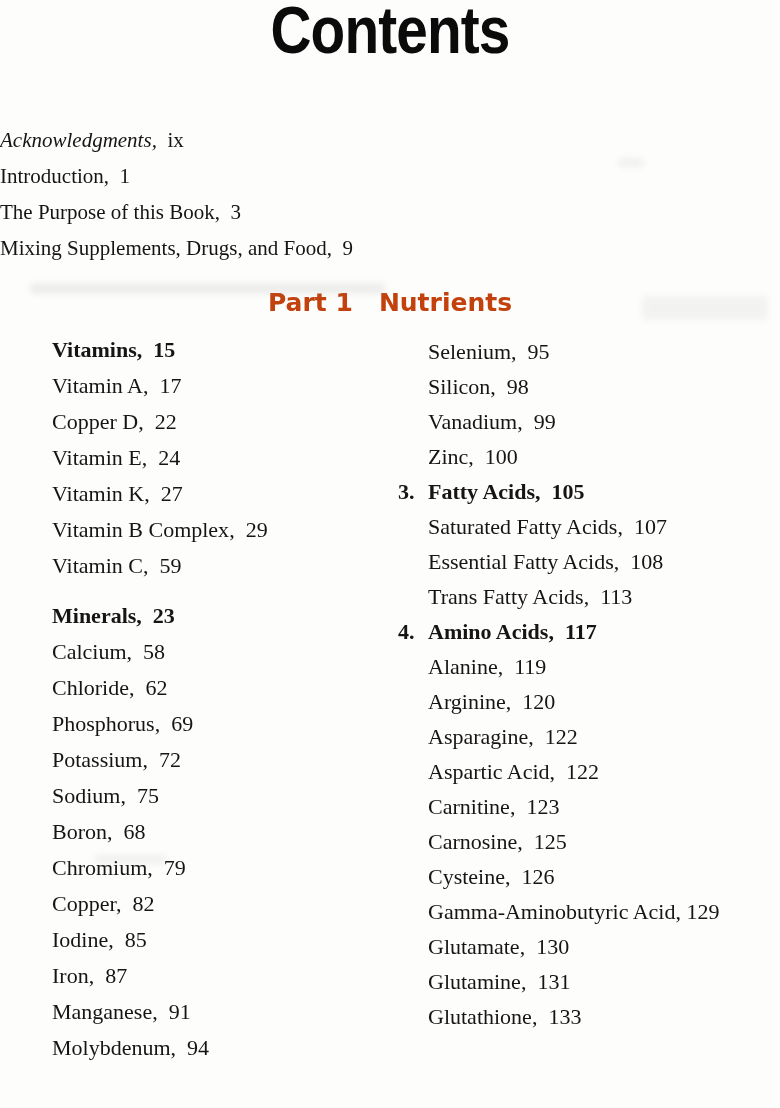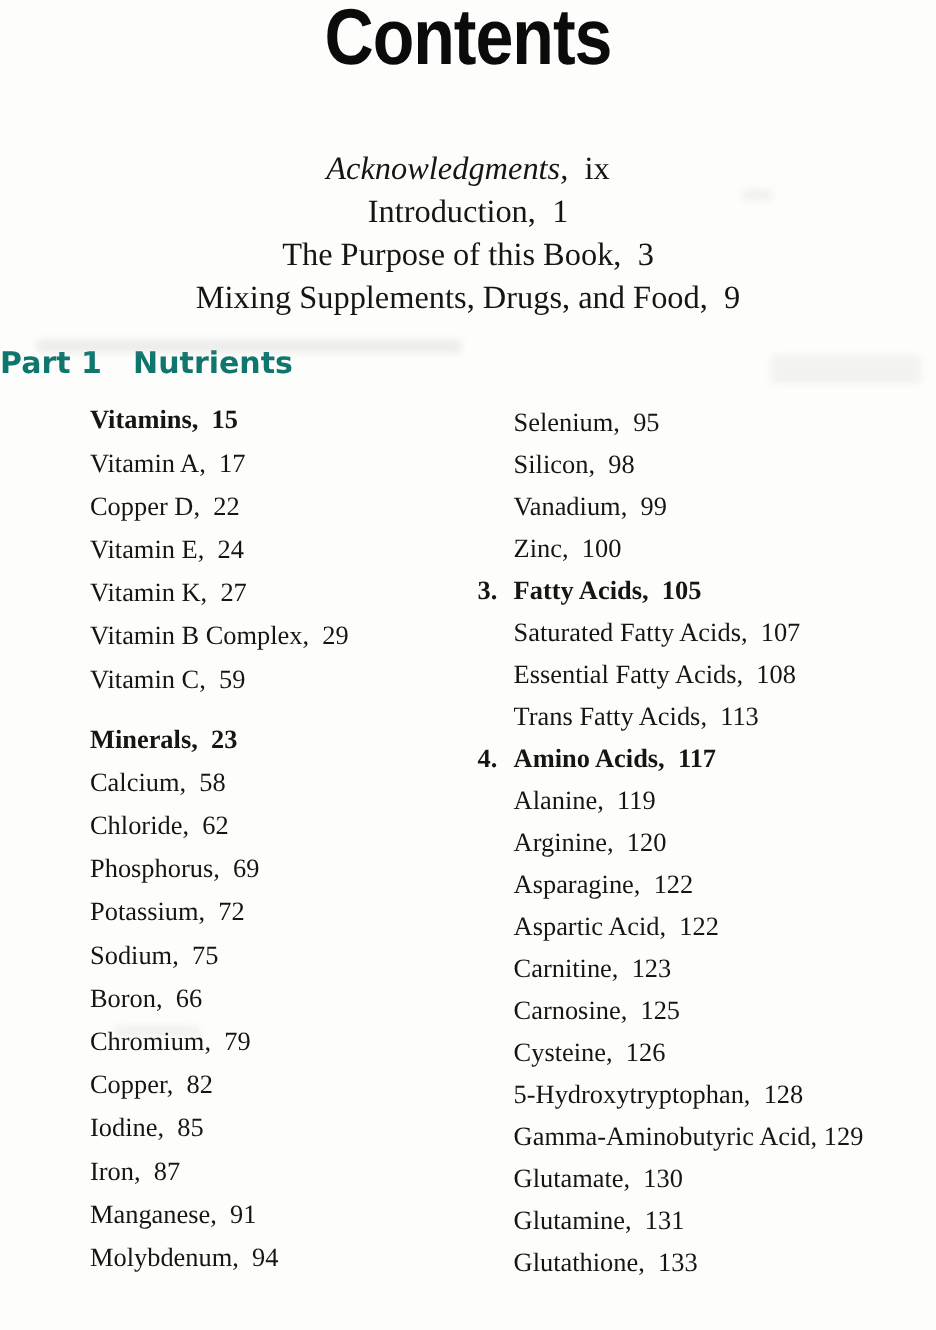--- a/index.html
+++ b/index.html
@@ -21,39 +21,40 @@
     margin: 0; display: inline-block;
     font-family: "Liberation Sans", sans-serif;
     font-weight: 700; font-size: 66px; letter-spacing: -1px;
     transform: scaleX(0.86); transform-origin: center;
     color: #0b0b0b;
   }
 
   
   .front-matter {
     position: absolute; top: 122px; left: 0; width: 780px;
-    text-align: center; font-size: 27px;
+    text-align: left; font-size: 21px;
   }
   .front-matter .fm-row { line-height: 36px; white-space: nowrap; }
   .fm-italic .lbl, .fm-italic .sep { font-style: italic; }
 
   
   .part-heading {
     position: absolute; top: 286px; left: 0; width: 780px;
+    text-align: center;
     font-family: "DejaVu Sans", sans-serif;
     font-weight: 600; font-size: 25px; line-height: 34px;
-    color: #0f766e;
+    color: #c2410c;
   }
   .part-heading .part-title { margin-left: 26px; }
 
   
   .col { position: absolute; font-size: 22px; }
   .col-left  { left: 52px;  top: 332px; }
   .col-right { left: 398px; top: 334px; }
-  .col-left  .row { line-height: 36px; white-space: nowrap; margin-left: 23px; }
+  .col-left  .row { line-height: 36px; white-space: nowrap; }
   .col-right .row { line-height: 35px; white-space: nowrap; }
   .row.section { font-weight: bold; }
   .col-left  .row.section + * { }
   .col-left  .section:not(:first-child)  { margin-top: 14px; }
   .col-right .section { }
   .col-right .row.indent { padding-left: 30px; }
   .num { display: inline-block; width: 30px; font-weight: bold; }
   .sep, .sep-tight { white-space: pre; }
 
   
@@ -92,21 +93,21 @@
   <div class="row"><span class="lbl">Vitamin E</span><span class="sep">,  </span><span class="pg">24</span></div>
   <div class="row"><span class="lbl">Vitamin K</span><span class="sep">,  </span><span class="pg">27</span></div>
   <div class="row"><span class="lbl">Vitamin B Complex</span><span class="sep">,  </span><span class="pg">29</span></div>
   <div class="row"><span class="lbl">Vitamin C</span><span class="sep">,  </span><span class="pg">59</span></div>
   <div class="row section"><span class="lbl">Minerals</span><span class="sep">,  </span><span class="pg">23</span></div>
   <div class="row"><span class="lbl">Calcium</span><span class="sep">,  </span><span class="pg">58</span></div>
   <div class="row"><span class="lbl">Chloride</span><span class="sep">,  </span><span class="pg">62</span></div>
   <div class="row"><span class="lbl">Phosphorus</span><span class="sep">,  </span><span class="pg">69</span></div>
   <div class="row"><span class="lbl">Potassium</span><span class="sep">,  </span><span class="pg">72</span></div>
   <div class="row"><span class="lbl">Sodium</span><span class="sep">,  </span><span class="pg">75</span></div>
-  <div class="row"><span class="lbl">Boron</span><span class="sep">,  </span><span class="pg">66</span></div>
+  <div class="row"><span class="lbl">Boron</span><span class="sep">,  </span><span class="pg">68</span></div>
   <div class="row"><span class="lbl">Chromium</span><span class="sep">,  </span><span class="pg">79</span></div>
   <div class="row"><span class="lbl">Copper</span><span class="sep">,  </span><span class="pg">82</span></div>
   <div class="row"><span class="lbl">Iodine</span><span class="sep">,  </span><span class="pg">85</span></div>
   <div class="row"><span class="lbl">Iron</span><span class="sep">,  </span><span class="pg">87</span></div>
   <div class="row"><span class="lbl">Manganese</span><span class="sep">,  </span><span class="pg">91</span></div>
   <div class="row"><span class="lbl">Molybdenum</span><span class="sep">,  </span><span class="pg">94</span></div>
 </div>
 
 <div class="col col-right">
   <div class="row indent"><span class="lbl">Selenium</span><span class="sep">,  </span><span class="pg">95</span></div>
@@ -118,21 +119,20 @@
   <div class="row indent"><span class="lbl">Essential Fatty Acids</span><span class="sep">,  </span><span class="pg">108</span></div>
   <div class="row indent"><span class="lbl">Trans Fatty Acids</span><span class="sep">,  </span><span class="pg">113</span></div>
   <div class="row section"><span class="num">4.</span><span class="lbl">Amino Acids</span><span class="sep">,  </span><span class="pg">117</span></div>
   <div class="row indent"><span class="lbl">Alanine</span><span class="sep">,  </span><span class="pg">119</span></div>
   <div class="row indent"><span class="lbl">Arginine</span><span class="sep">,  </span><span class="pg">120</span></div>
   <div class="row indent"><span class="lbl">Asparagine</span><span class="sep">,  </span><span class="pg">122</span></div>
   <div class="row indent"><span class="lbl">Aspartic Acid</span><span class="sep">,  </span><span class="pg">122</span></div>
   <div class="row indent"><span class="lbl">Carnitine</span><span class="sep">,  </span><span class="pg">123</span></div>
   <div class="row indent"><span class="lbl">Carnosine</span><span class="sep">,  </span><span class="pg">125</span></div>
   <div class="row indent"><span class="lbl">Cysteine</span><span class="sep">,  </span><span class="pg">126</span></div>
-  <div class="row indent"><span class="lbl">5-Hydroxytryptophan</span><span class="sep">,  </span><span class="pg">128</span></div>
   <div class="row indent"><span class="lbl">Gamma-Aminobutyric Acid</span><span class="sep-tight">, </span><span class="pg">129</span></div>
   <div class="row indent"><span class="lbl">Glutamate</span><span class="sep">,  </span><span class="pg">130</span></div>
   <div class="row indent"><span class="lbl">Glutamine</span><span class="sep">,  </span><span class="pg">131</span></div>
   <div class="row indent"><span class="lbl">Glutathione</span><span class="sep">,  </span><span class="pg">133</span></div>
 </div>
 
 <div class="artifact art-1"></div>
 <div class="artifact art-2"></div>
 <div class="artifact art-3"></div>
 <div class="artifact art-4"></div>

